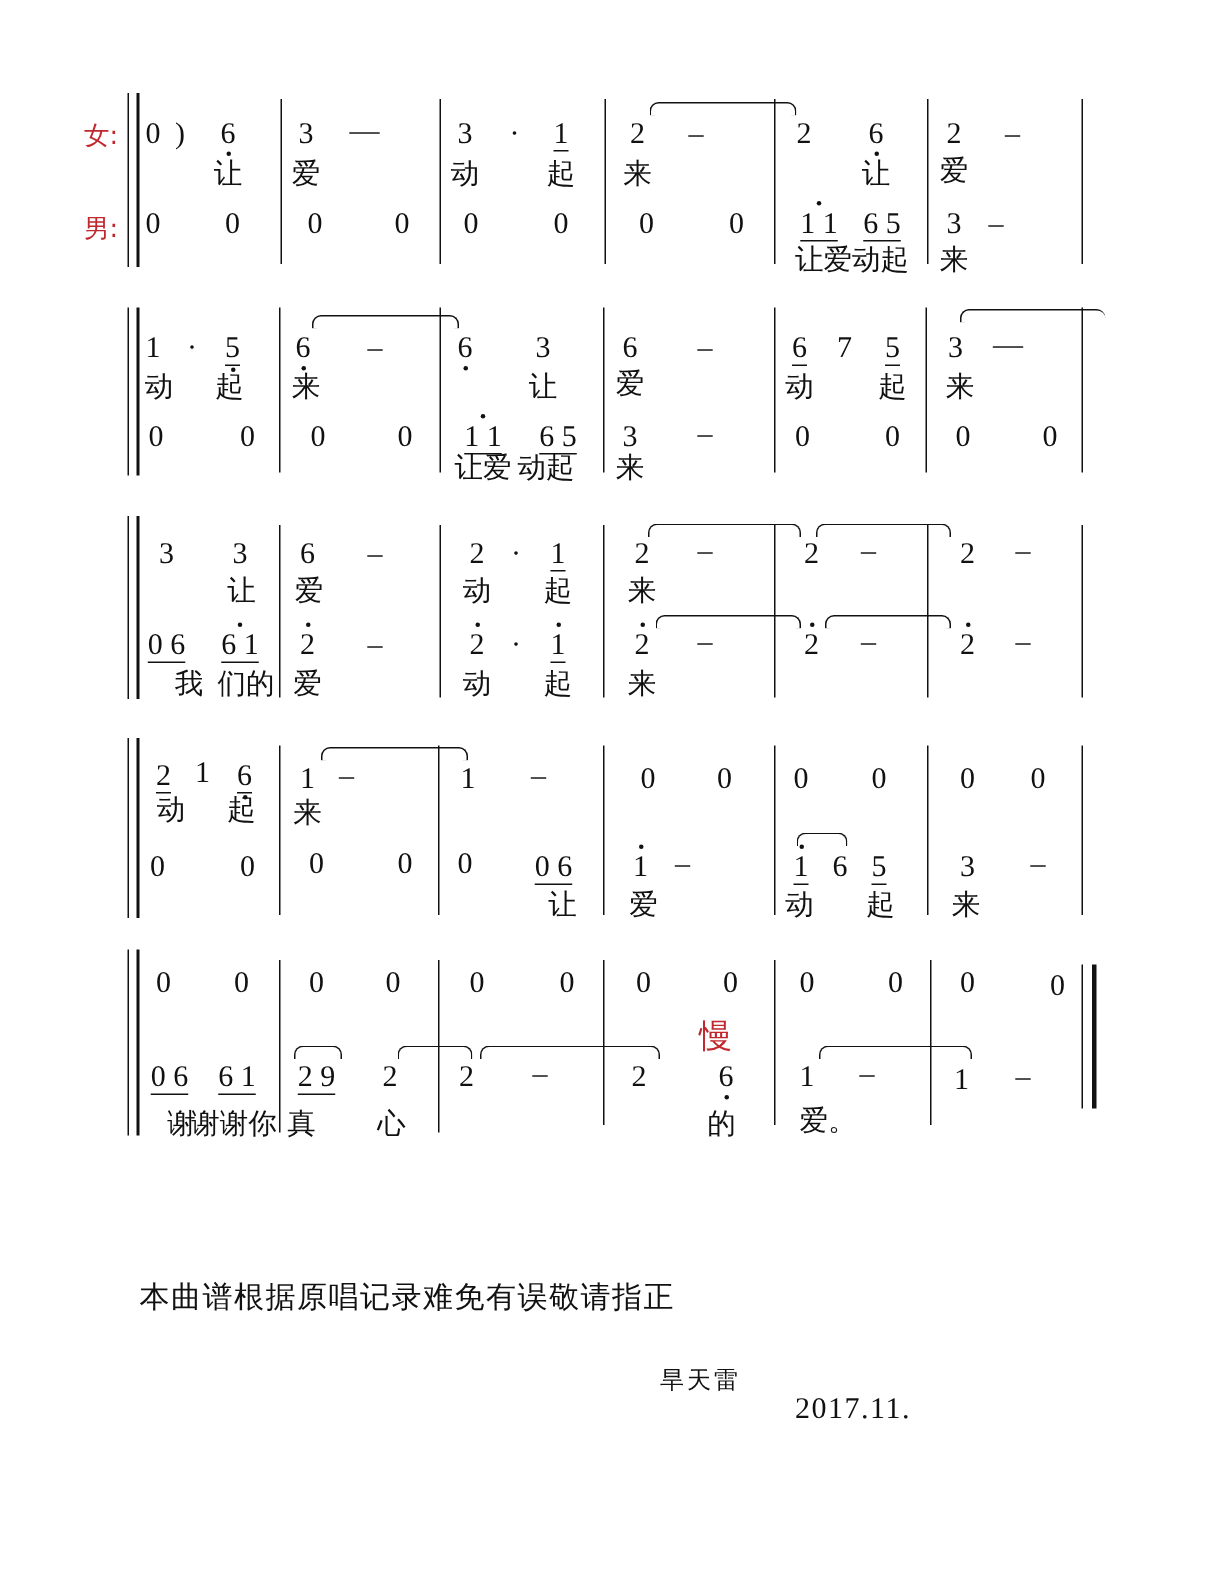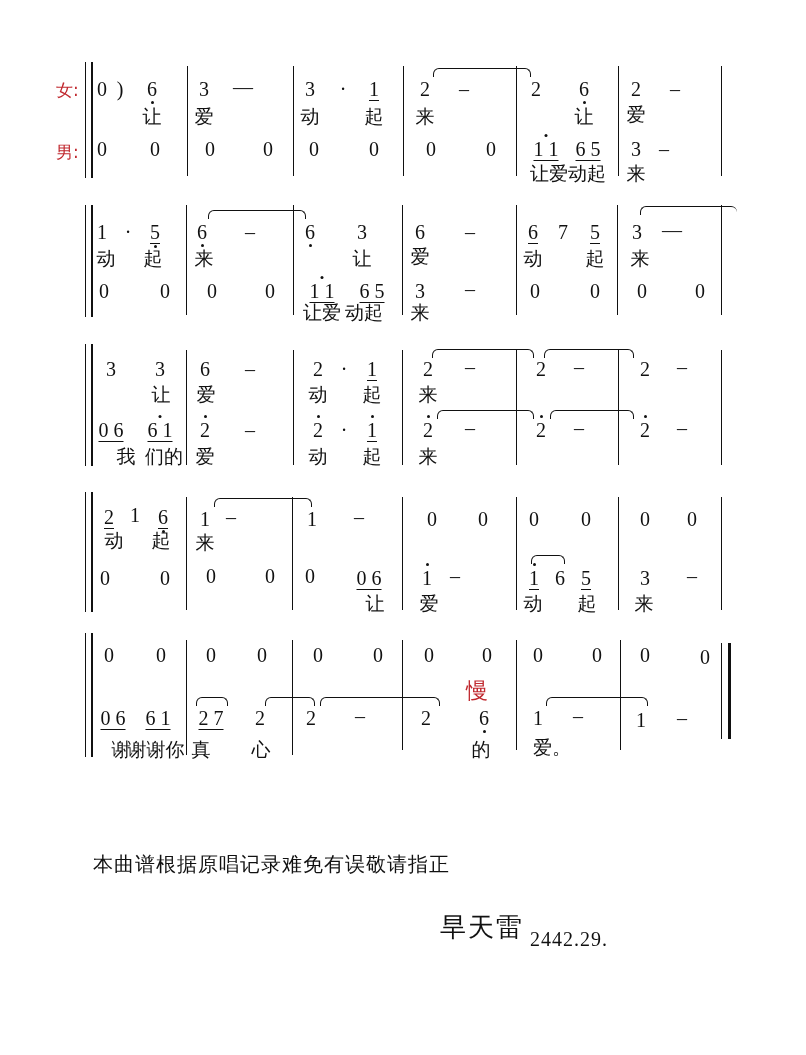--- a/index.html
+++ b/index.html
@@ -13,21 +13,21 @@
   .lyr { position: absolute; font-size: 19px; line-height: 20px; white-space: nowrap; transform: translateX(-50%);
          font-family: "DejaVu Sans", sans-serif; }
   .u { border-bottom: 1.2px solid #111; padding-bottom: 1px; }
   .note { position: relative; display: inline-block; }
   .dot-above::before { content: ""; position: absolute; left: 50%; top: -5px; width: 3px; height: 3px; margin-left: -1.5px; background: #111; border-radius: 50%; }
   .dot-below::after { content: ""; position: absolute; left: 50%; bottom: -5px; width: 3px; height: 3px; margin-left: -1.5px; background: #111; border-radius: 50%; }
   .tie { position: absolute; height: 8px; border-top: 1.2px solid #111; border-left: 1px solid #111; border-right: 1px solid #111; border-radius: 6px 6px 0 0; }
   .voice-label { position: absolute; color: #c0282e; font-size: 17px; font-family: "DejaVu Sans", sans-serif; }
   .tempo { position: absolute; color: #c0282e; font-size: 22px; font-family: "DejaVu Sans", sans-serif; }
   .footer-note { position: absolute; font-size: 20px; font-family: "DejaVu Sans", sans-serif; letter-spacing: 1px; }
-  .sig { position: absolute; font-size: 26px; font-family: Liberation Mono, monospace; letter-spacing: 2px; }
+  .sig { position: absolute; font-size: 16px; font-family: Liberation Mono, monospace; letter-spacing: 2px; }
   .date { position: absolute; font-size: 20px; font-family: "Liberation Serif", serif; letter-spacing: 1px; }
 </style>
 </head>
 <body>
 
 <div class="system" style="top:0;">
   <span class="voice-label" style="left:56px; top:79px;">女:</span>
   <span class="voice-label" style="left:56px; top:141px;">男:</span>
   <div class="dbl-left" style="left:85px; top:62px; height:116px;"></div>
   <div class="bar" style="left:187px; top:66px; height:110px;"></div>
@@ -256,21 +256,21 @@
   <span class="tok" style="left:538px; top:645px;">0</span>
   <span class="tok" style="left:597px; top:645px;">0</span>
   <span class="tok" style="left:645px; top:645px;">0</span>
   <span class="tok" style="left:705px; top:647px;">0</span>
 
   <span class="tempo" style="left:466px; top:676px;">慢</span>
 
   <span class="tok" style="left:113px; top:708px;"><span class="note u">0 6</span></span>
   <span class="tok" style="left:158px; top:708px;"><span class="note u">6 1</span></span>
   <div class="tie" style="left:196px; top:697px; width:30px;"></div>
-  <span class="tok" style="left:211px; top:708px;"><span class="note u">2 7</span></span>
+  <span class="tok" style="left:211px; top:708px;"><span class="note u">2 9</span></span>
   <div class="tie" style="left:265px; top:697px; width:48px;"></div>
   <span class="tok" style="left:260px; top:708px;">2</span>
   <div class="tie" style="left:320px; top:697px; width:118px;"></div>
   <span class="tok" style="left:311px; top:708px;">2</span>
   <span class="tok" style="left:360px; top:706px;">–</span>
   <span class="tok" style="left:426px; top:708px;">2</span>
   <span class="tok" style="left:484px; top:708px;"><span class="note dot-below">6</span></span>
   <div class="tie" style="left:546px; top:697px; width:100px;"></div>
   <span class="tok" style="left:538px; top:708px;">1</span>
   <span class="tok" style="left:578px; top:706px;">–</span>
@@ -280,13 +280,13 @@
   <span class="lyr" style="left:121px; top:739px;">谢</span>
   <span class="lyr" style="left:156px; top:739px;">谢谢你</span>
   <span class="lyr" style="left:201px; top:739px;">真</span>
   <span class="lyr" style="left:261px; top:739px;">心</span>
   <span class="lyr" style="left:481px; top:739px;">的</span>
   <span class="lyr" style="left:552px; top:737px;">爱。</span>
 </div>
 
 <div class="footer-note" style="left:93px; top:851px;">本曲谱根据原唱记录难免有误敬请指正</div>
 <div class="sig" style="left:440px; top:910px;">旱天雷</div>
-<div class="date" style="left:530px; top:928px;">2442.29.</div>
+<div class="date" style="left:530px; top:928px;">2017.11.</div>
 
 </body></html>

